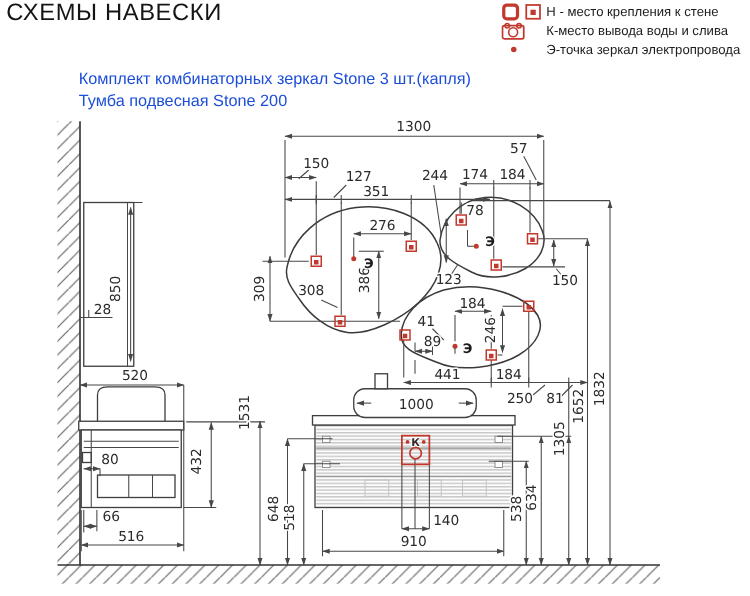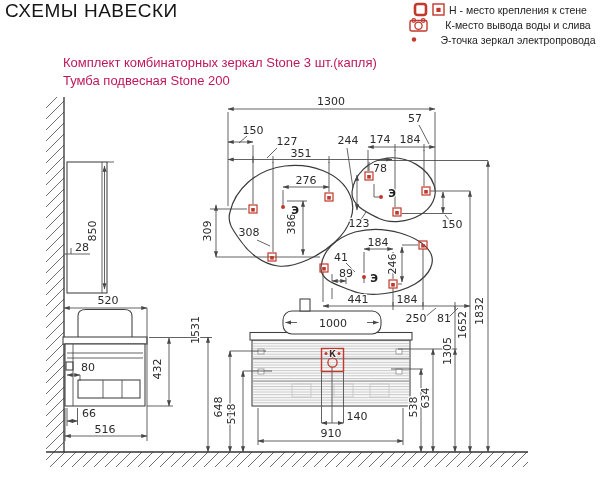--- a/index.html
+++ b/index.html
@@ -1,21 +1,21 @@
 <!DOCTYPE html>
 <html><head>
 <meta charset="utf-8">
 <style>
   html,body{margin:0;padding:0;background:#fff;}
   .page{position:relative;width:600px;height:477px;background:#fff;overflow:hidden;
         font-family:"Liberation Sans",sans-serif;}
   .title{position:absolute;left:5px;top:0;font-size:19px;letter-spacing:.5px;color:#151515;}
-  .product{position:absolute;left:63px;top:54px;font-size:13px;color:#be185d;line-height:18px;}
+  .product{position:absolute;left:63px;top:54px;font-size:13px;color:#1d4ed8;line-height:18px;}
   .legend{position:absolute;left:401px;top:2px;width:198px;}
-  .lrow{display:flex;align-items:center;height:15px;justify-content:center;}
+  .lrow{display:flex;align-items:center;height:15px;}
   .licons{width:36px;display:flex;align-items:center;gap:3px;flex:none;}
   .llabel{font-size:10.5px;color:#1d1d1d;white-space:nowrap;}
   svg text{font-family:"DejaVu Sans","Liberation Sans",sans-serif;}
   .dim{font-size:11px;fill:#2b2b2b;text-anchor:middle;
        paint-order:stroke;stroke:#ffffff;stroke-width:2.5px;stroke-linejoin:round;}
   .pt{font-size:10.5px;font-weight:bold;fill:#1c1c1c;text-anchor:middle;
       paint-order:stroke;stroke:#ffffff;stroke-width:2px;}
   .k{font-size:8.5px;font-weight:bold;fill:#3a2a2a;text-anchor:middle;
      paint-order:stroke;stroke:#ffffff;stroke-width:1.5px;}
   .ln{stroke:#474747;stroke-width:.85;fill:none;}

